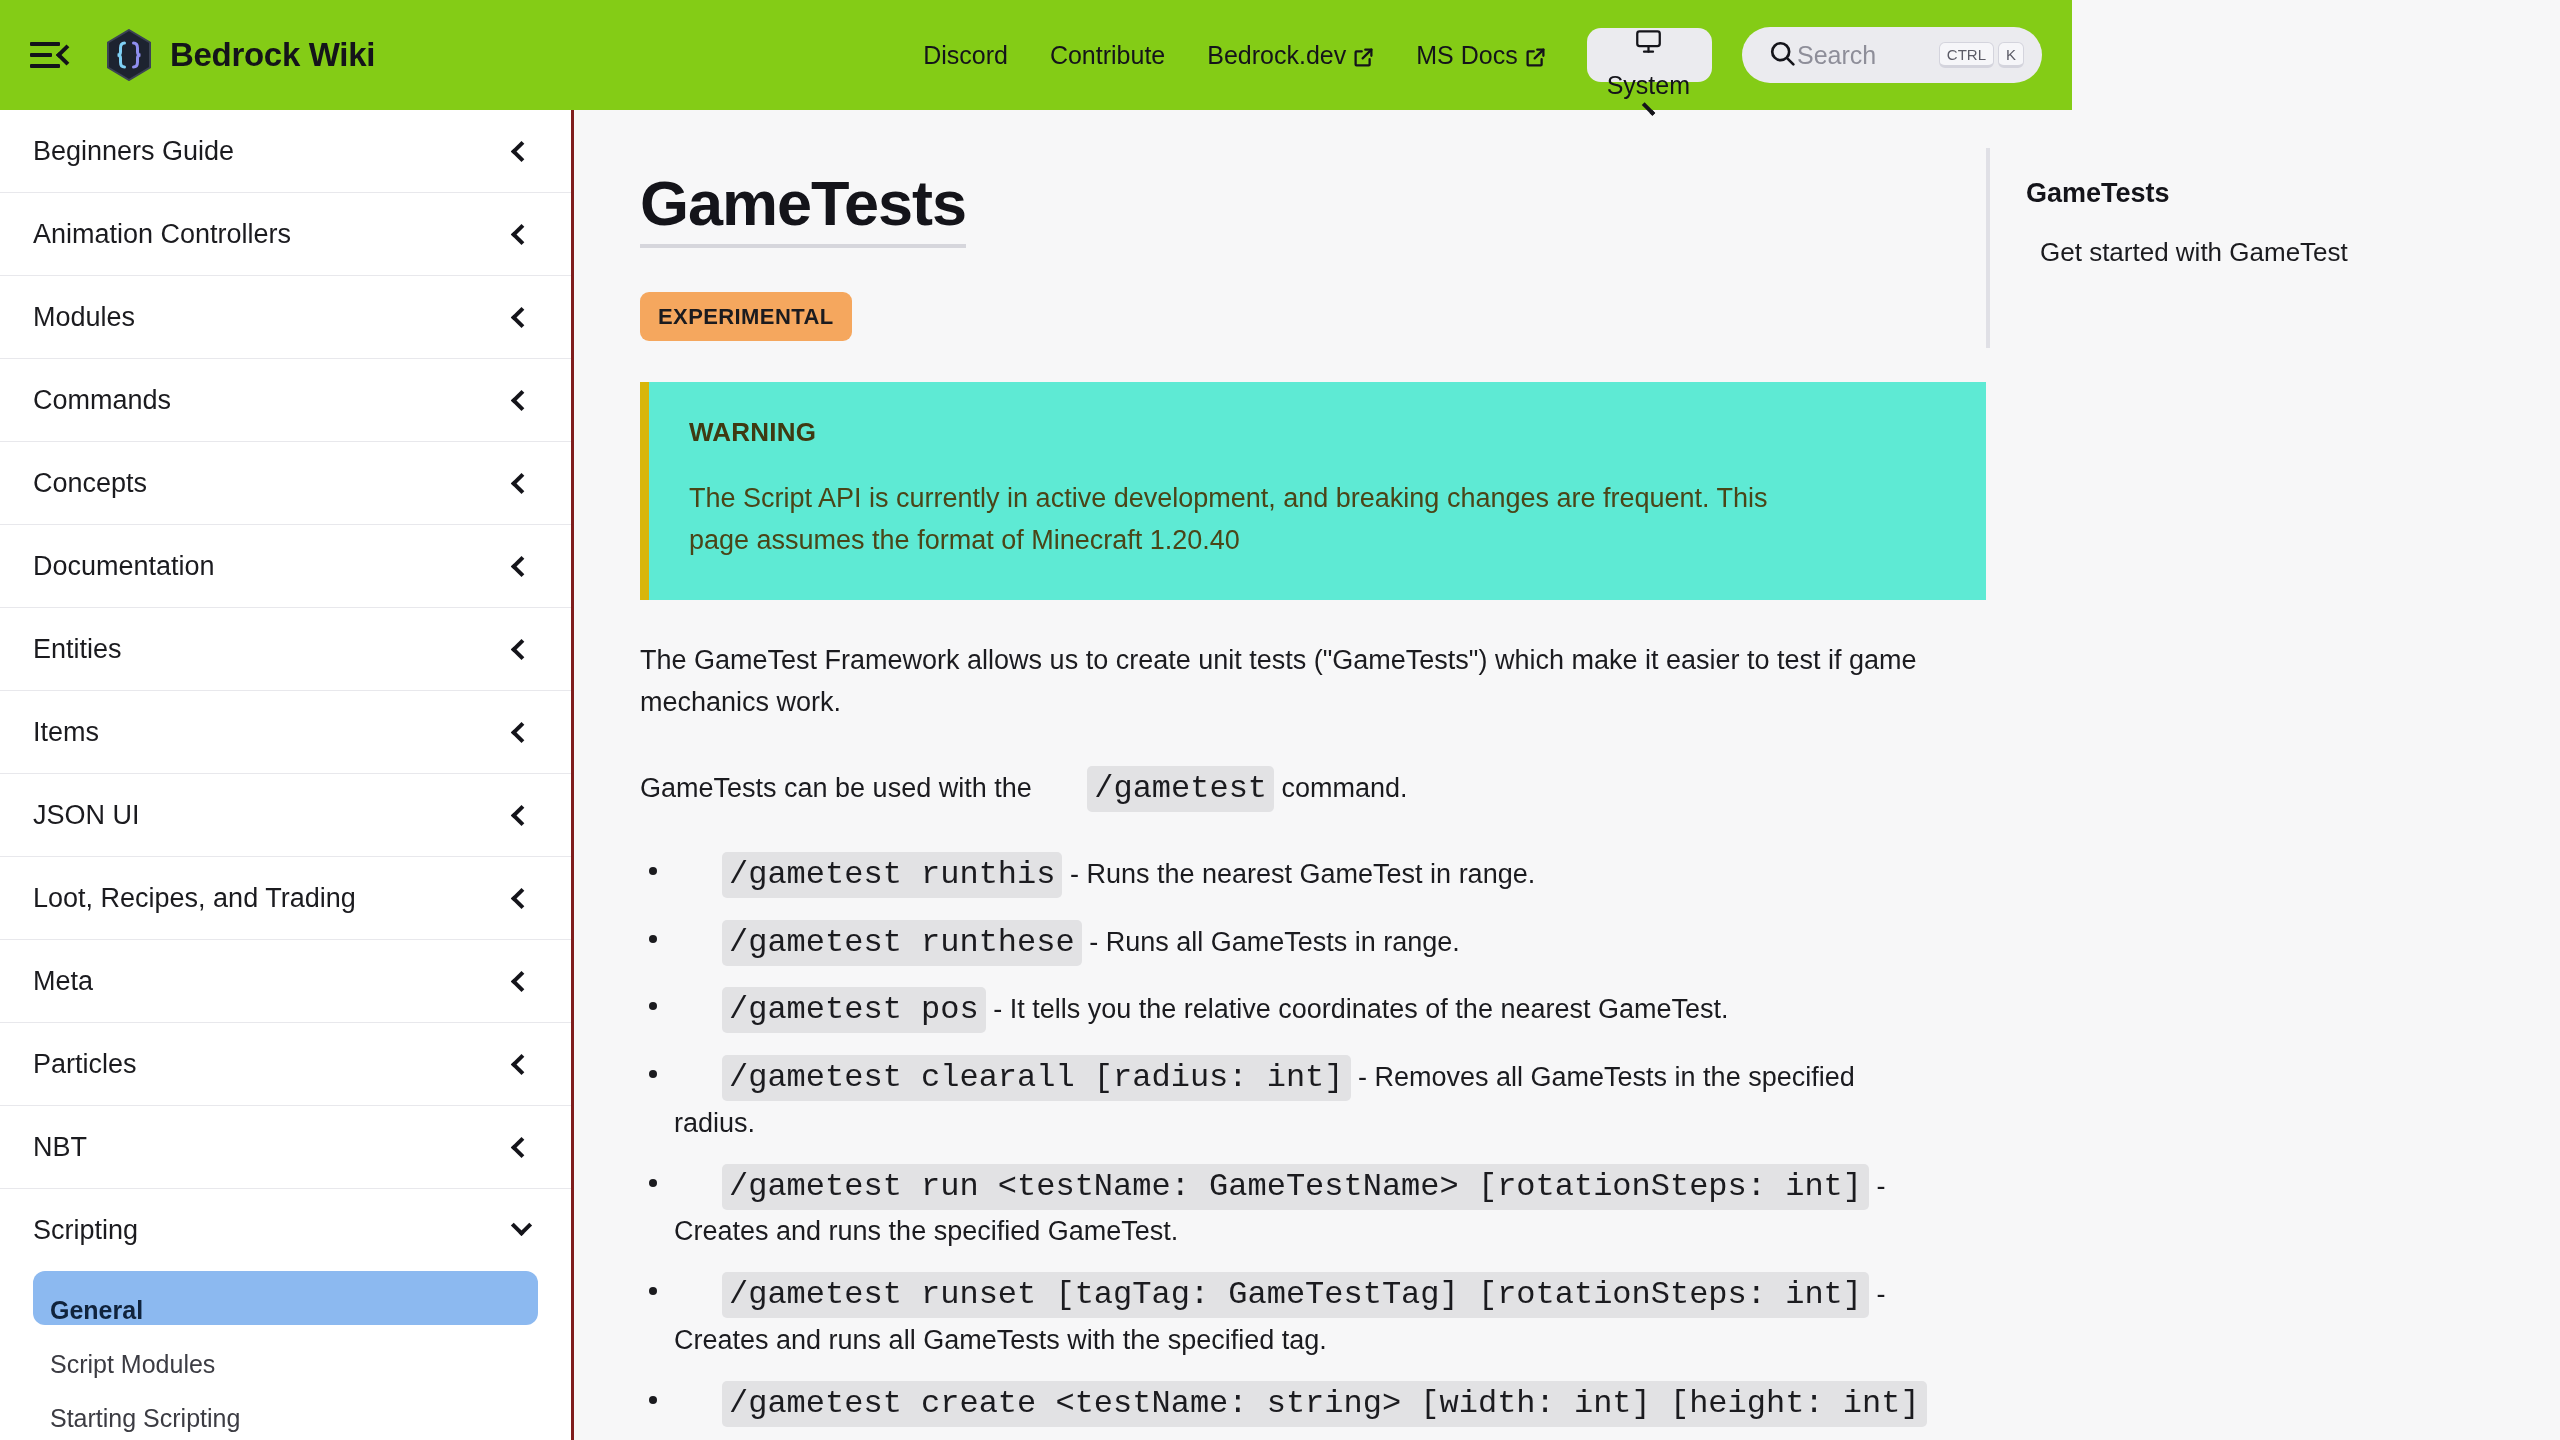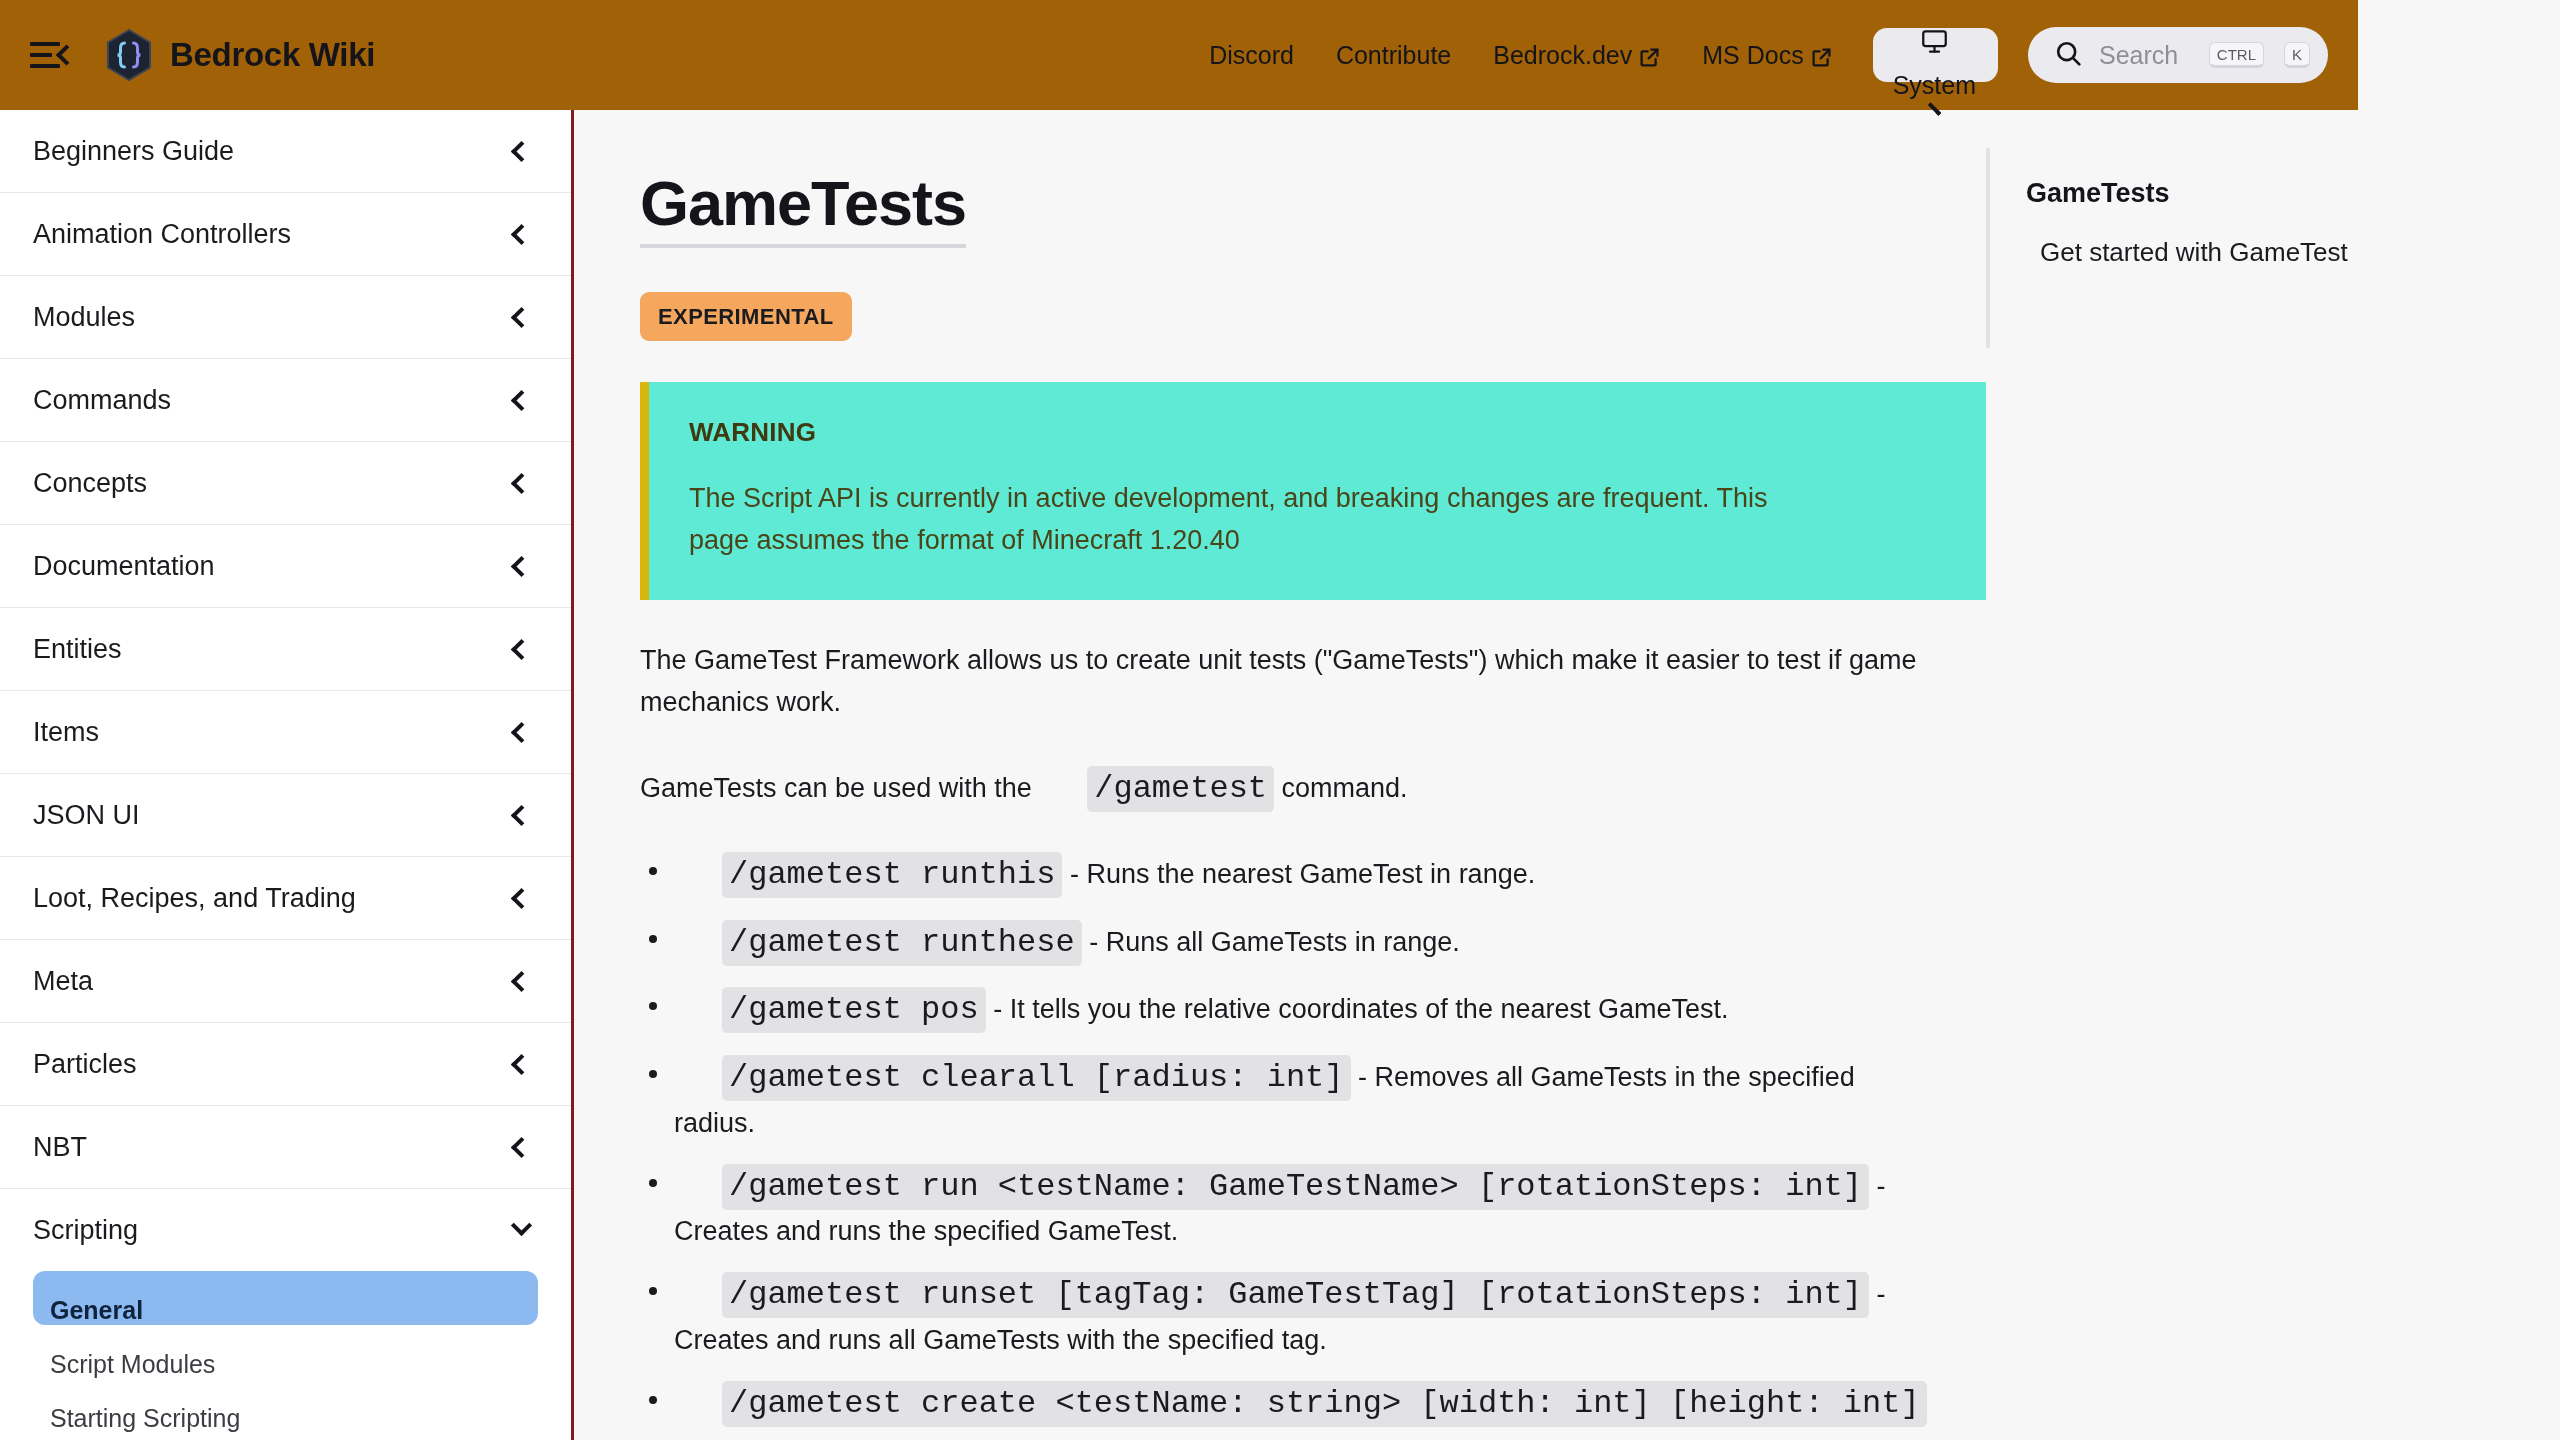--- a/index.html
+++ b/index.html
@@ -10,23 +10,23 @@
     overflow: hidden;
     background: #f7f7f8;
     font-family: "Liberation Sans", sans-serif;
     color: #1b1b1f;
   }
 
   
   .header {
     position: absolute;
     top: 0; left: 0;
-    width: 2358px;
+    width: 2072px;
     height: 110px;
-    background: #a16207;
+    background: #84cc16;
     display: flex;
     align-items: center;
     z-index: 20;
   }
   .header-left {
     display: flex;
     align-items: center;
     height: 110px;
     padding-left: 30px;
   }
@@ -114,21 +114,20 @@
   .chev-down {
     width: 15px; height: 15px;
     border-right: 4px solid #14141a;
     border-bottom: 4px solid #14141a;
     transform: translateY(-5px) rotate(45deg);
   }
 
   .searchbox {
     display: flex;
     align-items: center;
-    gap: 16px;
     background: #ebebef;
     border-radius: 28px;
     height: 56px;
     padding: 0 18px 0 26px;
     margin-left: 30px;
     min-width: 300px;
     cursor: text;
     justify-content: space-between;
   }
   .search-placeholder {

